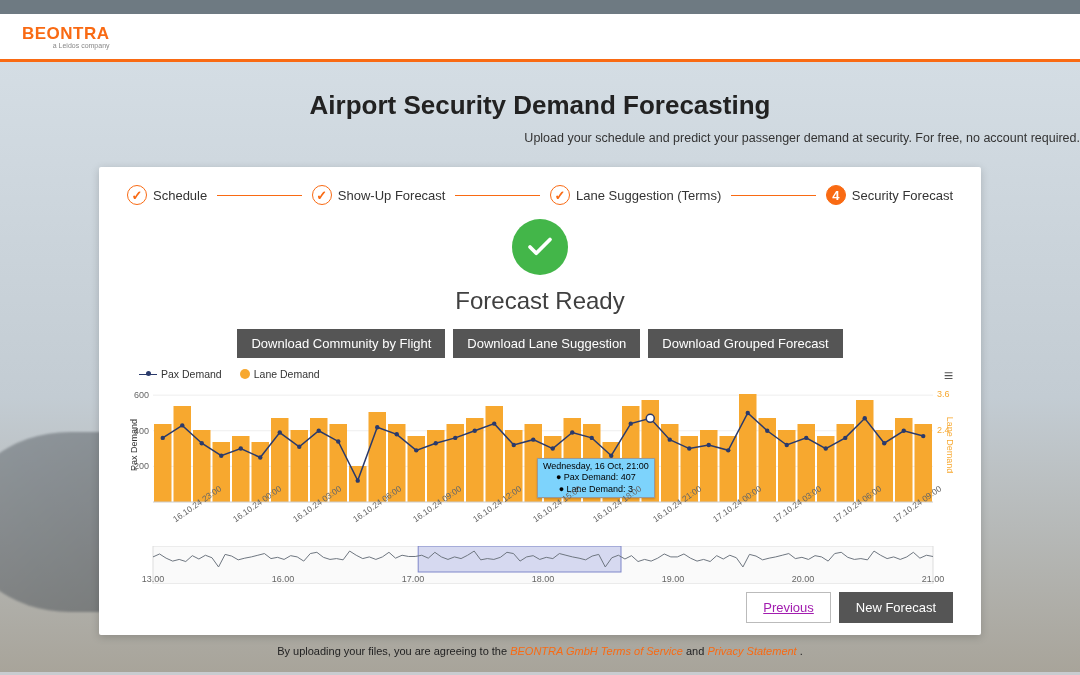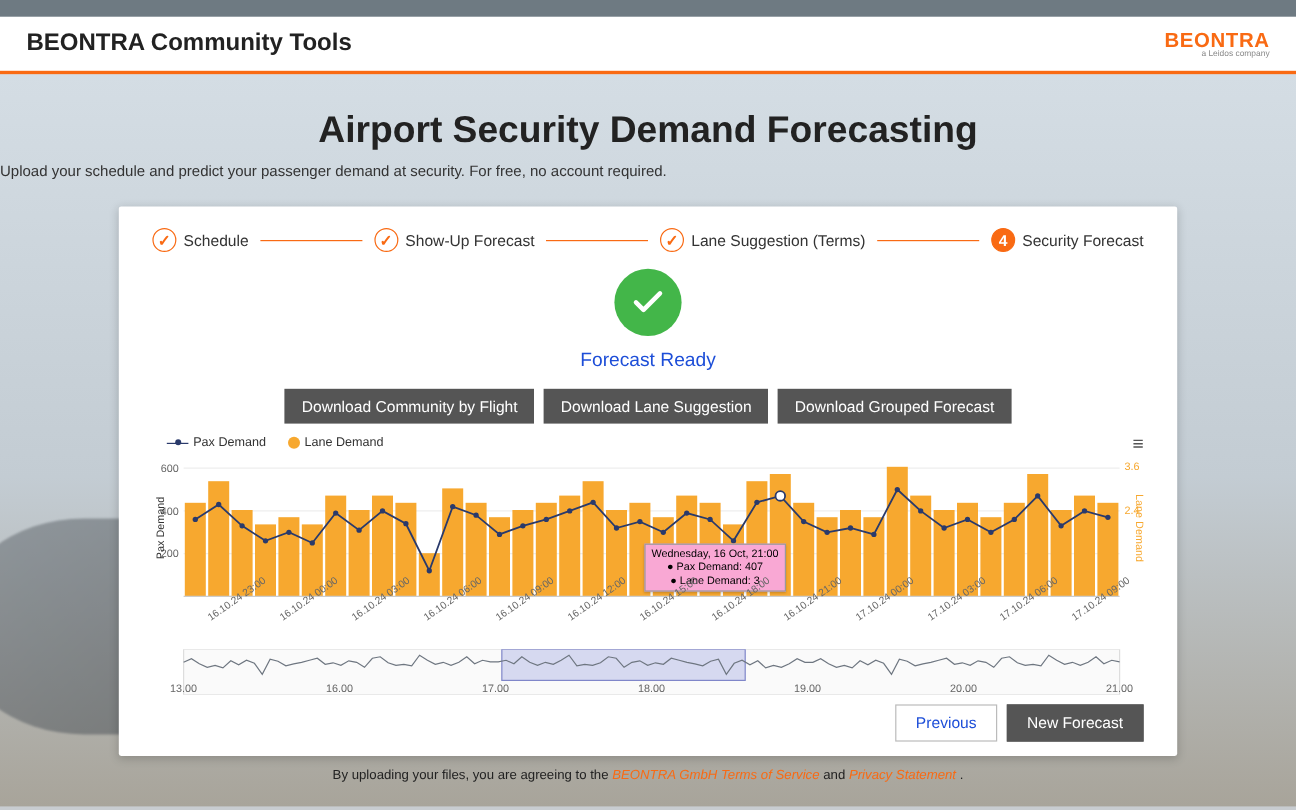--- a/index.html
+++ b/index.html
@@ -41,26 +41,26 @@
   }
   .hero-deco-fuselage {
     position:absolute; left:380px; top:130px; width:320px; height:80px;
     background: radial-gradient(ellipse at center,#e8eef3 0%,#c6cdd4 80%);
     border-radius:50%; opacity:0.25;
   }
 
   .page-title {
     text-align: center;
     margin-top: 28px;
-    font-size: 31px;
+    font-size: 26px;
     font-weight: 700;
     color: #222;
   }
   .page-sub {
-    text-align: left;
+    text-align: right;
     margin-top: 10px;
     font-size: 12.5px;
     color: #333;
   }
 
   .card {
     position: relative;
     width: 882px;
     margin: 22px auto 0;
     background: #fff;
@@ -96,21 +96,21 @@
   }
 
   .ready-block { text-align:center; margin-top:12px; }
   .success-circle {
     width: 56px; height: 56px; border-radius:50%;
     background:#43b649; margin: 0 auto 12px;
     display:flex; align-items:center; justify-content:center;
   }
   .success-circle svg { width:30px; height:30px; }
   .ready-text {
-    font-size: 16px; color:#1d4ed8; font-weight:400; margin-bottom: 14px;
+    font-size: 24px; color:#404040; font-weight:400; margin-bottom: 14px;
   }
   .btn-row { display:flex; justify-content:center; gap:8px; margin-bottom:10px; }
   .btn-dark {
     background:#555; color:#fff; border:none;
     padding: 7px 14px; font-size:13px; cursor:pointer;
   }
 
   .chart-zone {
     position: relative;
     margin-top: 4px;
@@ -143,54 +143,53 @@
 
   .xlabels { position:relative; height:28px; margin-left:26px; margin-right:20px; }
   .xlabel {
     position:absolute; font-size:8.5px; color:#666;
     transform: rotate(-35deg); transform-origin: left top;
     white-space:nowrap;
   }
 
   .tooltip-box {
     position:absolute; left:410px; top:90px;
-    background:#f9a8d4; border:1px solid #999;
+    background:#7dd3fc; border:1px solid #999;
     font-size:9px; padding:2px 5px; text-align:center;
     line-height:1.25; box-shadow:0 1px 2px rgba(0,0,0,0.2);
   }
 
   .nav-svg { width:100%; height:38px; display:block; margin-top:2px; }
 
   .card-footer {
     display:flex; justify-content:flex-end; gap:8px;
     margin-top:8px;
   }
   .btn-outline {
-    background:#fff; color:#1d4ed8; border:1px solid #bbb;
-    padding:7px 16px; font-size:13px; cursor:pointer;
+    background:#fff; color:#a21caf; border:1px solid #bbb;
+    padding:7px 16px; font-size:13px; cursor:pointer;text-decoration:underline;
   }
   .btn-primary {
     background:#555; color:#fff; border:1px solid #555;
     padding:7px 16px; font-size:13px; cursor:pointer;
   }
 
   .disclaimer {
     text-align:center; font-size:11px; color:#222;
     margin-top:10px;
     position: relative; z-index:2;
   }
   .disclaimer a { color:#f96a13; text-decoration:none;font-style:italic; }
 </style>
 </head>
 <body>
 
 <div class="top-gap"></div>
 
 <div class="header">
-  <div class="header-title">BEONTRA Community Tools</div>
   <div class="brand">
     <div class="brand-main">BEONTRA</div>
     <div class="brand-sub">a Leidos company</div>
   </div>
 </div>
 
 <div class="hero">
   <div class="hero-deco-fuselage"></div>
   <div class="hero-deco-plane"></div>
 

